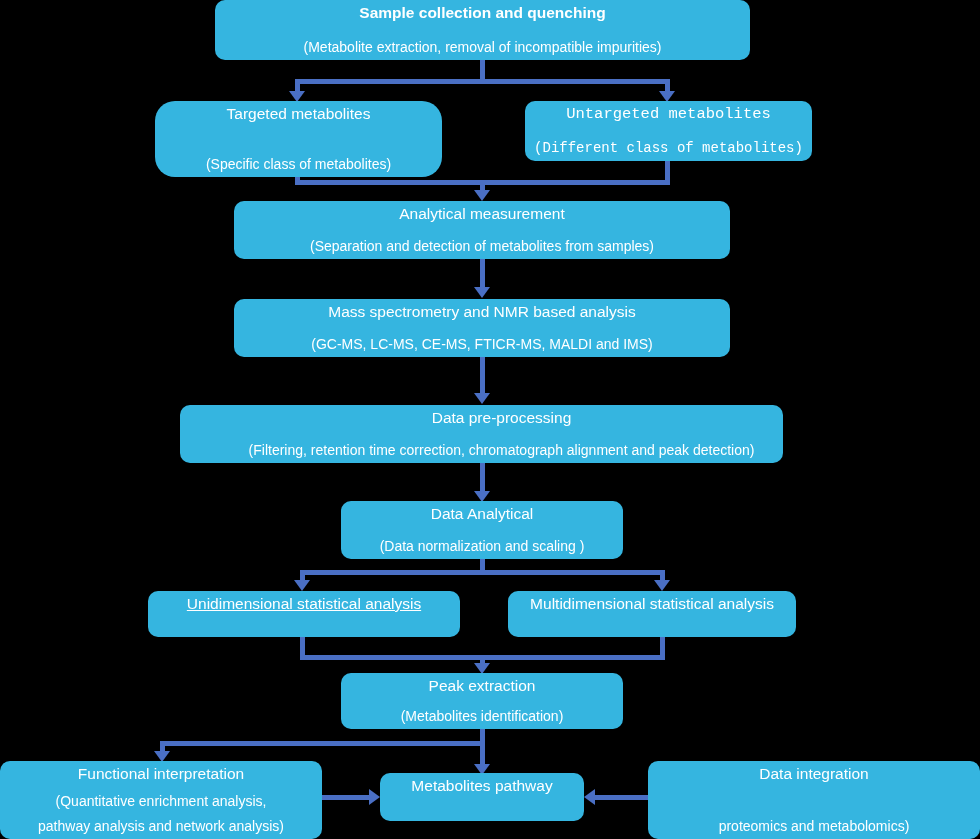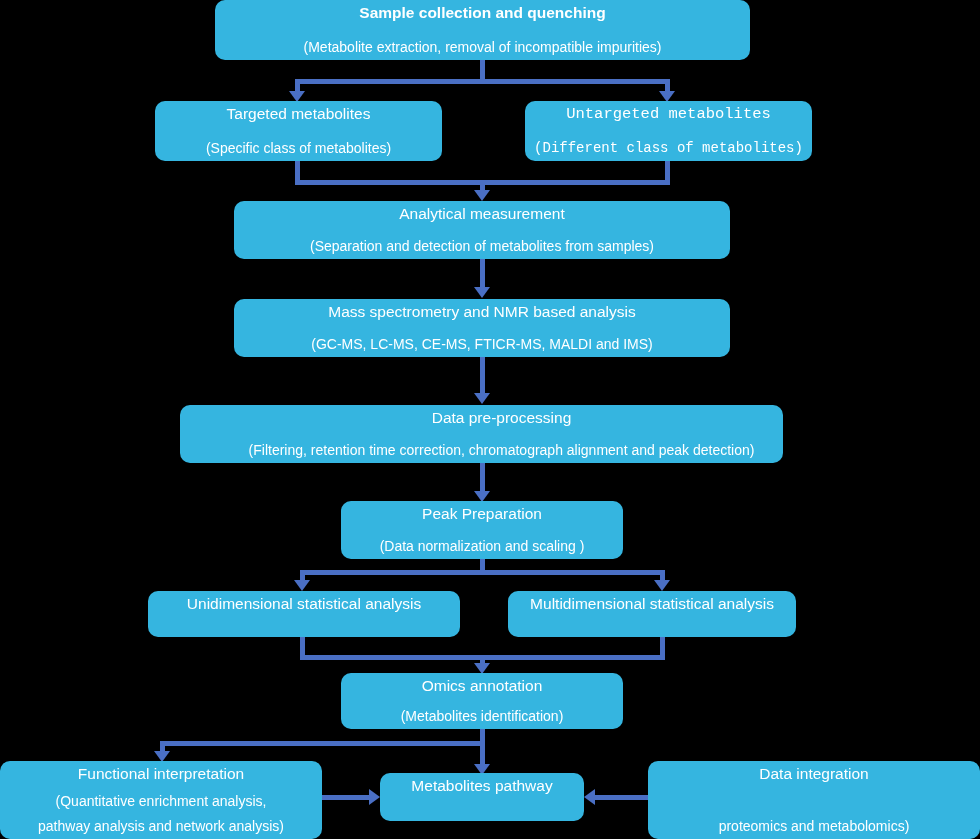--- a/index.html
+++ b/index.html
@@ -94,21 +94,21 @@
     <span class="sub">(Metabolite extraction, removal of incompatible impurities)</span>
   </div>
 
   <div class="vline" style="left:480px; top:60px; height:22px;"></div>
   <div class="hline" style="left:295px; top:79px; width:375px;"></div>
   <div class="vline" style="left:295px; top:79px; height:14px;"></div>
   <div class="vline" style="left:665px; top:79px; height:14px;"></div>
   <div class="arrow-down" style="left:289px; top:91px;"></div>
   <div class="arrow-down" style="left:659px; top:91px;"></div>
 
-  <div class="node" style="left:155px; top:101px; width:287px; height:60px;">
+  <div class="node" style="left:155px; top:101px; width:287px; height:76px;border-radius:20px;">
     <span class="title">Targeted metabolites</span>
     <span class="sub">(Specific class of metabolites)</span>
   </div>
 
   <div class="node" style="left:525px; top:101px; width:287px; height:60px;font-family:Liberation Mono, monospace;">
     <span class="title">Untargeted metabolites</span>
     <span class="sub">(Different class of metabolites)</span>
   </div>
 
   <div class="vline" style="left:295px; top:161px; height:22px;"></div>
@@ -135,47 +135,47 @@
 
   <div class="node" style="left:180px; top:405px; width:603px; height:58px;padding-left:48px;">
     <span class="title">Data pre-processing</span>
     <span class="sub">(Filtering, retention time correction, chromatograph alignment and peak detection)</span>
   </div>
 
   <div class="vline" style="left:480px; top:463px; height:30px;"></div>
   <div class="arrow-down" style="left:474px; top:491px;"></div>
 
   <div class="node" style="left:341px; top:501px; width:282px; height:58px;">
-    <span class="title">Peak Preparation</span>
+    <span class="title">Data Analytical</span>
     <span class="sub">(Data normalization and scaling )</span>
   </div>
 
   <div class="vline" style="left:480px; top:559px; height:14px;"></div>
   <div class="hline" style="left:300px; top:570px; width:365px;"></div>
   <div class="vline" style="left:300px; top:570px; height:12px;"></div>
   <div class="vline" style="left:660px; top:570px; height:12px;"></div>
   <div class="arrow-down" style="left:294px; top:580px;"></div>
   <div class="arrow-down" style="left:654px; top:580px;"></div>
 
-  <div class="node" style="left:148px; top:591px; width:312px; height:46px;">
+  <div class="node" style="left:148px; top:591px; width:312px; height:46px;text-decoration:underline;">
     <span class="title">Unidimensional statistical analysis</span>
   </div>
 
   <div class="node" style="left:508px; top:591px; width:288px; height:46px;">
     <span class="title">Multidimensional statistical analysis</span>
   </div>
 
   <div class="vline" style="left:300px; top:637px; height:21px;"></div>
   <div class="vline" style="left:660px; top:637px; height:21px;"></div>
   <div class="hline" style="left:300px; top:655px; width:365px;"></div>
   <div class="vline" style="left:480px; top:655px; height:10px;"></div>
   <div class="arrow-down" style="left:474px; top:663px;"></div>
 
   <div class="node" style="left:341px; top:673px; width:282px; height:56px;">
-    <span class="title">Omics annotation</span>
+    <span class="title">Peak extraction</span>
     <span class="sub">(Metabolites identification)</span>
   </div>
 
   <div class="vline" style="left:480px; top:729px; height:38px;"></div>
   <div class="arrow-down" style="left:474px; top:764px;"></div>
 
   <div class="hline" style="left:160px; top:741px; width:323px;"></div>
   <div class="vline" style="left:160px; top:741px; height:12px;"></div>
   <div class="arrow-down" style="left:154px; top:751px;"></div>
 

